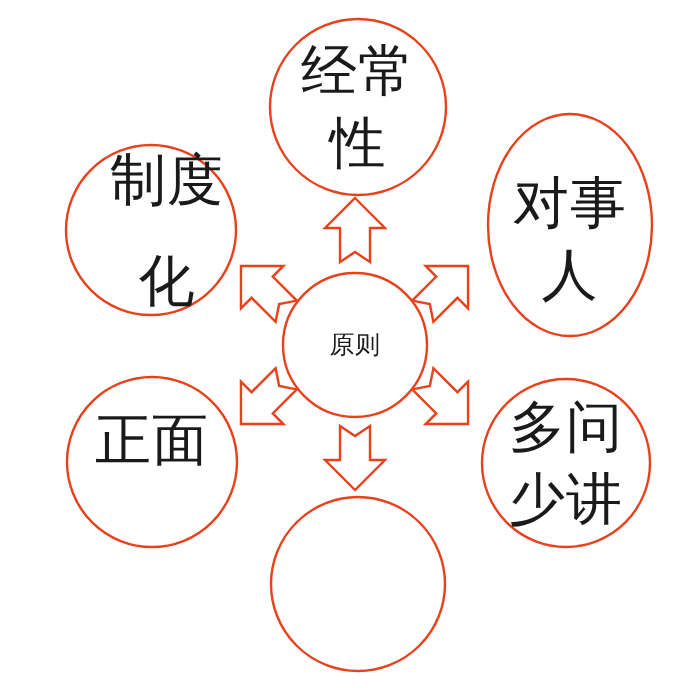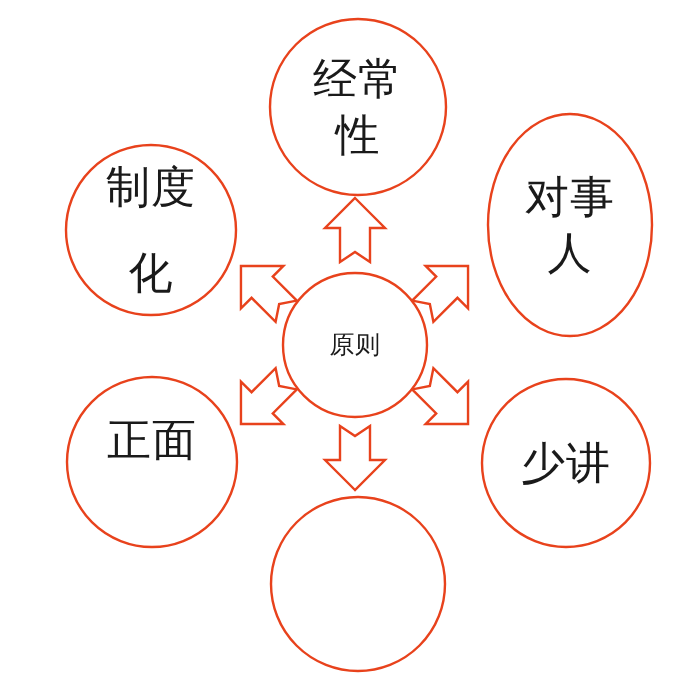--- a/index.html
+++ b/index.html
@@ -39,21 +39,21 @@
     text-align: center;
     color: #1a1a1a;
     font-family: "DejaVu Sans", "Liberation Sans", sans-serif;
     font-weight: 400;
     line-height: 1.28;
     white-space: pre;
     pointer-events: none;
     letter-spacing: 0.02em;
   }
   .node-label.satellite {
-    font-size: 44px;
+    font-size: 56px;
   }
   .node-label.center {
     font-size: 25px;
   }
   .label-line {
     display: block;
   }
 </style>
 </head>
 <body>
@@ -78,18 +78,18 @@
       <path class="arrow-shape" id="shape-arrow-3" d="M 0.0 -34.0 L 30.0 -4.0 L 15.0 -4.0 L 15.0 30.0 L 0.0 20.0 L -15.0 30.0 L -15.0 -4.0 L -30.0 -4.0 Z" transform="translate(355,456) rotate(180)" stroke="#E8421C" stroke-width="2.4" fill="#FFFFFF"></path>
       <path class="arrow-shape" id="shape-arrow-4" d="M 0.0 -34.0 L 30.0 -4.0 L 15.0 -4.0 L 15.0 30.0 L 0.0 20.0 L -15.0 30.0 L -15.0 -4.0 L -30.0 -4.0 Z" transform="translate(265,400) rotate(225)" stroke="#E8421C" stroke-width="2.4" fill="#FFFFFF"></path>
       <path class="arrow-shape" id="shape-arrow-5" d="M 0.0 -34.0 L 30.0 -4.0 L 15.0 -4.0 L 15.0 30.0 L 0.0 20.0 L -15.0 30.0 L -15.0 -4.0 L -30.0 -4.0 Z" transform="translate(265,290) rotate(315)" stroke="#E8421C" stroke-width="2.4" fill="#FFFFFF"></path>
     </g>
 
     <circle class="node-shape" id="shape-center" cx="355" cy="345" r="72" stroke="#E8421C" stroke-width="2.4" fill="#FFFFFF"></circle>
   </svg>
 
   <div class="node-label center" id="label-center" style="left: 283px; top: 273px; width: 144px; height: 144px;"><span class="label-line">原则</span></div>
   <div class="node-label satellite" id="label-node-0" style="left: 270px; top: 19px; width: 176px; height: 176px;"><span class="label-line">经常</span><span class="label-line">性</span></div>
-  <div class="node-label satellite" id="label-node-1" style="left: 488px; top: 114px; width: 164px; height: 222px;"><span class="label-line">对事</span><span class="label-line">人</span></div>
-  <div class="node-label satellite" id="label-node-2" style="left: 482px; top: 379px; width: 168px; height: 168px;"><span class="label-line">少讲</span></div>
+  <div class="node-label satellite" id="label-node-1" style="left: 488px; top: 128px; width: 164px; height: 222px;"><span class="label-line">对事</span><span class="label-line">人</span></div>
+  <div class="node-label satellite" id="label-node-2" style="left: 482px; top: 379px; width: 168px; height: 168px;"><span class="label-line">多问</span><span class="label-line">少讲</span></div>
   <div class="node-label satellite" id="label-node-4" style="left: 67px; top: 355px; width: 170px; height: 170px;"><span class="label-line">正面</span></div>
-  <div class="node-label satellite" id="label-node-5" style="left: 66px; top: 145px; width: 170px; height: 170px; gap: 29px;"><span class="label-line">制度</span><span class="label-line">化</span></div>
+  <div class="node-label satellite" id="label-node-5" style="left: 82px; top: 145px; width: 170px; height: 170px; gap: 29px;"><span class="label-line">制度</span><span class="label-line">化</span></div>
 
 </div>
 
 </body></html>

